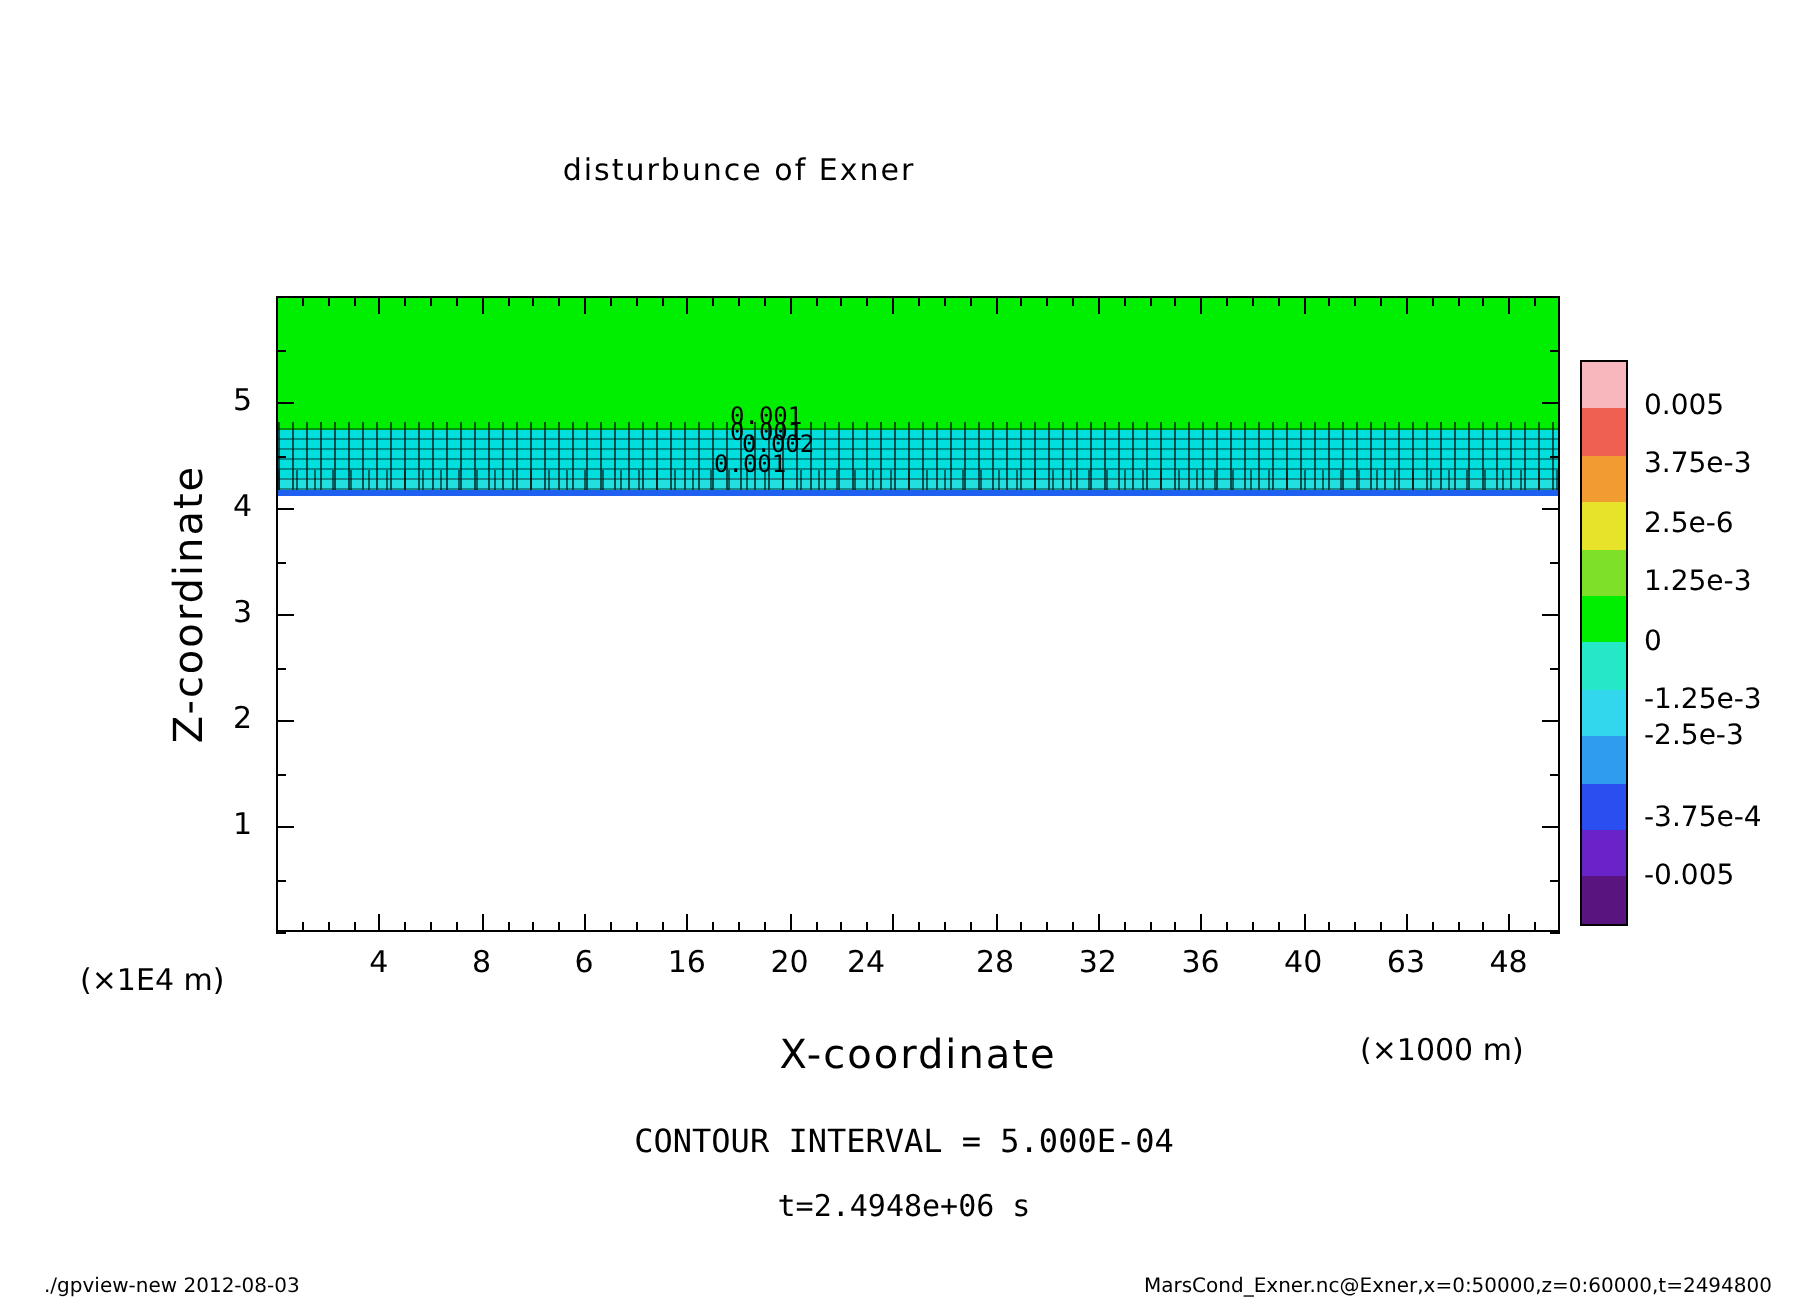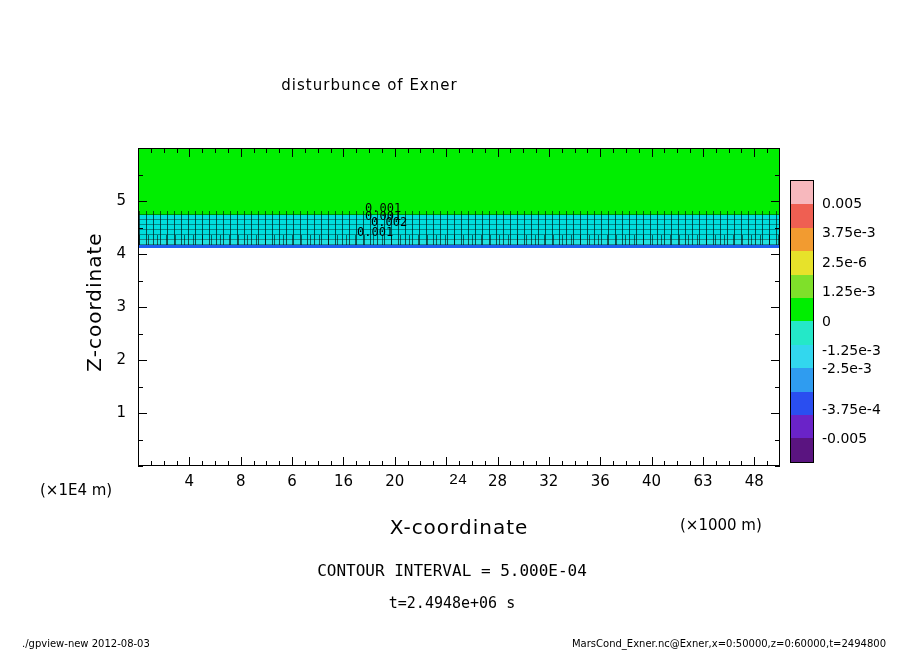--- a/index.html
+++ b/index.html
@@ -305,21 +305,21 @@
     <div class="tick-h" style="left: 0px; top: 0px; width: 5px;"></div>
     <div class="tick-h" style="left: 637px; top: 0px; width: 5px;"></div>
   </div>
 
 <div id="xtick-labels" class="abs" style="left:138px; top:472px; width:642px; height:22px;">
     <div class="xtick-label" style="left: 51.36px;">4</div>
     <div class="xtick-label" style="left: 102.72px;">8</div>
     <div class="xtick-label" style="left: 154.08px;">6</div>
     <div class="xtick-label" style="left: 205.44px;">16</div>
     <div class="xtick-label" style="left: 256.8px;">20</div>
-    <div class="xtick-label" style="left: 320px; font-family: Liberation Mono, monospace;">24</div>
+    <div class="xtick-label" style="left: 295px;">24</div>
     <div class="xtick-label" style="left: 359.52px;">28</div>
     <div class="xtick-label" style="left: 410.88px;">32</div>
     <div class="xtick-label" style="left: 462.24px;">36</div>
     <div class="xtick-label" style="left: 513.6px;">40</div>
     <div class="xtick-label" style="left: 564.96px;">63</div>
     <div class="xtick-label" style="left: 616.32px;">48</div>
   </div>
 
 <div id="ytick-labels" class="abs" style="left:96px; top:148px; width:36px; height:318px;">
     <div class="ytick-label" style="top: 265px; left: 0px;">1</div>

